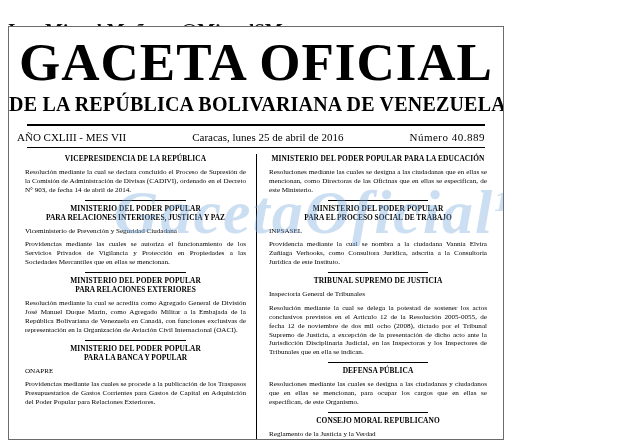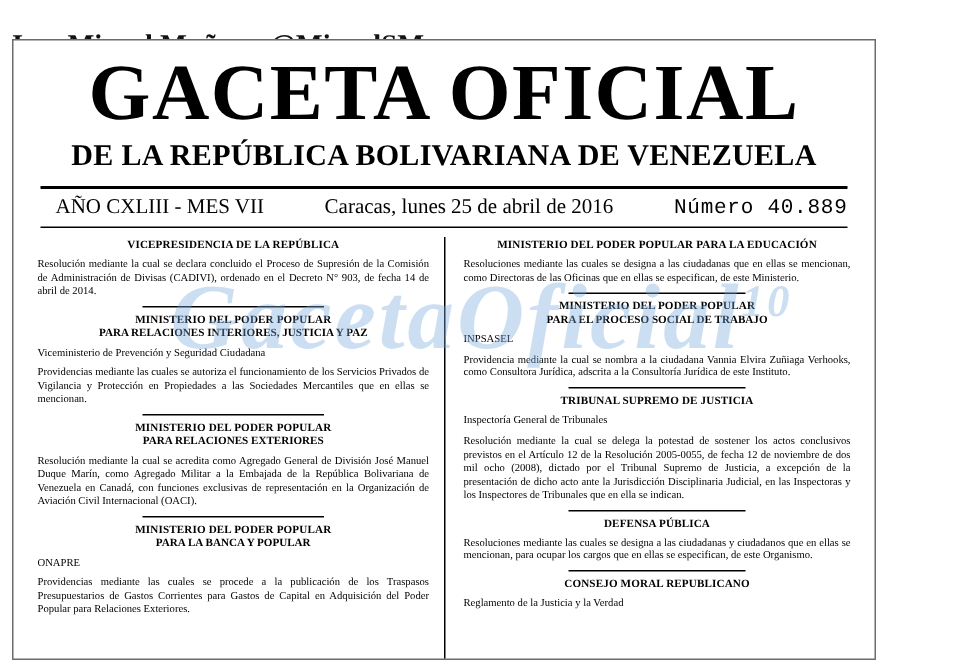--- a/index.html
+++ b/index.html
@@ -23,21 +23,21 @@
     font-size: 19px;
     font-weight: bold;
     color: #111;
     background: #ffffff;
   }
 
   #page {
     position: absolute;
     top: 26px;
     left: 8px;
-    width: 576px;
+    width: 496px;
     height: 414px;
     border: 1px solid #6b6b6b;
     box-sizing: border-box;
     background: #ffffff;
     overflow: hidden;
   }
 
   
   #masthead {
     padding-top: 10px;
@@ -64,31 +64,31 @@
   #masthead-rule {
     margin: 8px 18px 0 18px;
     border-top: 2px solid #000;
   }
 
   
   #issue-line {
     display: flex;
     justify-content: space-between;
     align-items: baseline;
-    margin: 5px 18px 0 28px;
-    font-size: 14px;
+    margin: 5px 18px 0 8px;
+    font-size: 11px;
     font-family: "Liberation Serif", serif;
     color: #000;
   }
   #issue-line .center {
     flex: 1;
     text-align: center;
   }
   #issue-line .left { white-space: nowrap; }
-  #issue-line .right { white-space: nowrap; letter-spacing: 0.5px; font-family: Liberation Mono, monospace; }
+  #issue-line .right { white-space: nowrap; letter-spacing: 0.5px; }
 
   #issue-rule {
     margin: 4px 18px 0 18px;
     border-top: 1.5px solid #000;
   }
 
   
   #columns {
     display: flex;
     margin: 6px 16px 0 16px;

